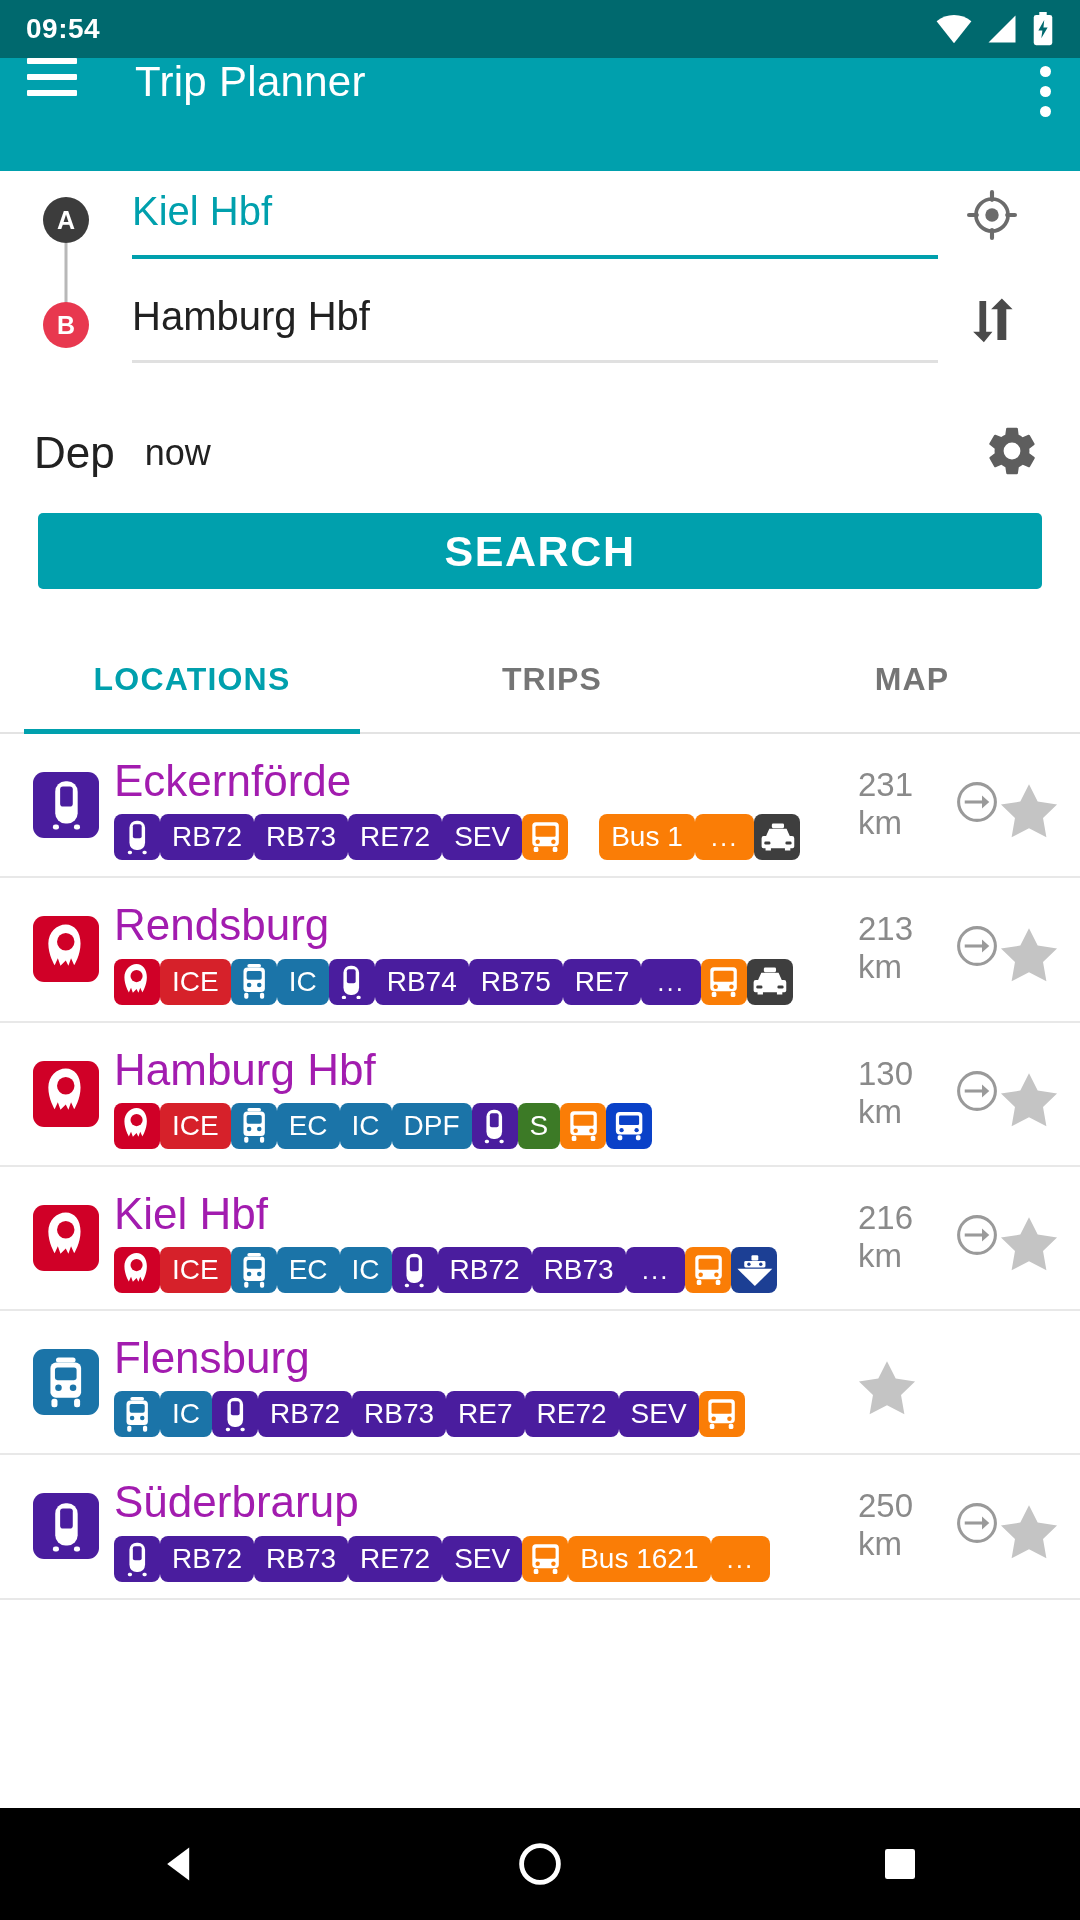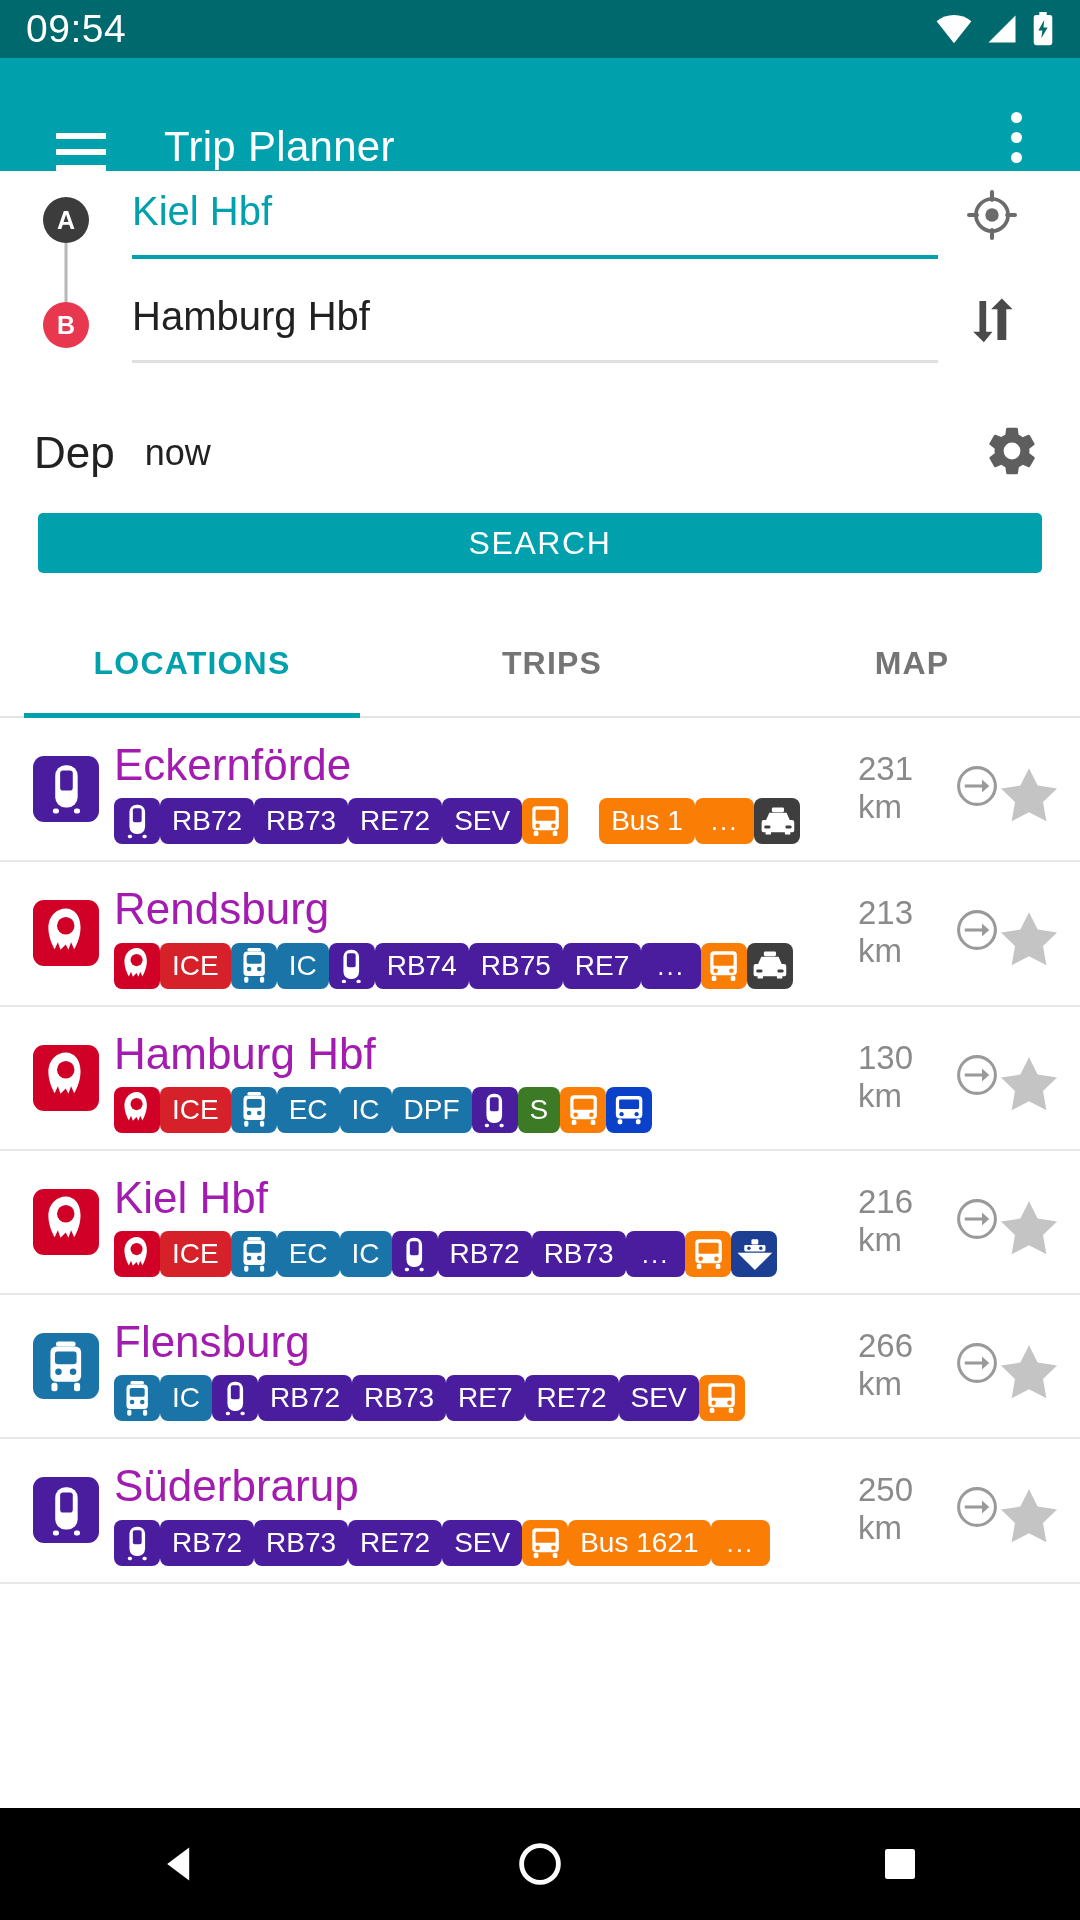--- a/index.html
+++ b/index.html
@@ -10,28 +10,28 @@
     overflow: hidden;
   }
   .screen { width: 1080px; height: 1920px; position: relative; display: flex; flex-direction: column; background: #fafafa; }
 
   
   .statusbar {
     height: 58px; background: #00696e; color: #ffffff;
     display: flex; align-items: center; justify-content: space-between;
     padding: 0 26px; flex: 0 0 auto;
   }
-  .status-clock { font-size: 39px; font-weight: 400; letter-spacing: .5px; }
+  .status-clock { font-size: 28px; font-weight: 700; letter-spacing: .5px; }
   .status-icons { display: flex; align-items: center; gap: 13px; }
   .status-icons svg { display: block; }
 
   
   .appbar {
     height: 113px; background: #00a0ad; color: #fff;
-    display: flex; align-items: flex-end; padding: 0 56px; flex: 0 0 auto;
+    display: flex; align-items: flex-start; padding: 0 27px; flex: 0 0 auto;
   }
   .hamburger { width: 50px; height: 38px; display: flex; flex-direction: column; justify-content: space-between; cursor: pointer; }
   .hamburger span { display: block; height: 6px; background: #fff; border-radius: 1px; }
   .appbar-title { font-size: 42px; font-weight: 400; margin-left: 58px; flex: 1 1 auto; letter-spacing: .3px; }
   .overflow { width: 14px; display: flex; flex-direction: column; gap: 9px; align-items: center; cursor: pointer; padding: 8px; }
   .overflow i { width: 11px; height: 11px; background: #fff; border-radius: 50%; display: block; }
 
   
   .searchcard { background: #ffffff; padding: 0 0 0 0; flex: 0 0 auto; }
   .fieldwrap { position: relative; padding: 0 34px; }
@@ -58,22 +58,22 @@
 
   
   .dep-row { display: flex; align-items: center; padding: 36px 34px 0 34px; }
   .dep-label { font-size: 44px; color: #212121; }
   .dep-value { font-size: 36px; color: #212121; margin-left: 30px; flex: 1 1 auto; }
   .gear { cursor: pointer; padding: 6px; }
 
   
   .searchbtn-wrap { padding: 24px 38px 34px 38px; }
   .searchbtn {
-    width: 100%; height: 60px; background: #00a0ad; border: none; border-radius: 5px;
-    color: #fff; font-size: 32px; font-weight: 400; letter-spacing: 1.6px;
+    width: 100%; height: 76px; background: #00a0ad; border: none; border-radius: 5px;
+    color: #fff; font-size: 43px; font-weight: 700; letter-spacing: 1.6px;
     font-family: "Liberation Sans", sans-serif; cursor: pointer;
     display: flex; align-items: center; justify-content: center;
   }
 
   
   .tabs { display: flex; background: #ffffff; border-bottom: 2px solid #e3e3e3; flex: 0 0 auto; }
   .tab {
     flex: 1 1 0; text-align: center; padding: 38px 0 34px 0;
     font-size: 32px; font-weight: 700; letter-spacing: 1.2px; color: #757575;
     cursor: pointer; position: relative; margin-left: 24px;
@@ -563,28 +563,20 @@
         <rect x="3.4" y="3.2" width="11.2" height="6.2" rx="0.8" fill="currentColor"></rect>
         <circle cx="4.6" cy="12.2" r="1.25" fill="currentColor"></circle>
         <circle cx="13.4" cy="12.2" r="1.25" fill="currentColor"></circle>
         <rect x="2.4" y="15" width="2.6" height="2.9" rx="0.9" fill="#ffffff"></rect>
         <rect x="13" y="15" width="2.6" height="2.9" rx="0.9" fill="#ffffff"></rect>
       </svg>
             </div>
           </div>
         </div>
         <div class="row-right">
-          <div class="dist-wrap">
-            <span class="dist">266 km</span>
-            <span><svg width="46" height="46" viewBox="0 0 24 24">
-    <circle cx="12" cy="12" r="9.6" fill="none" stroke="#9a9a9a" stroke-width="1.6"></circle>
-    <line x1="5.6" y1="12" x2="16.6" y2="12" stroke="#9a9a9a" stroke-width="1.6"></line>
-    <path d="M14.6 8.6 18.4 12l-3.8 3.4Z" fill="#9a9a9a"></path>
-  </svg></span>
-          </div>
           <span class="star"><svg width="58" height="56" viewBox="0 0 24 23">
     <path d="M12 0.8 15.6 8l8 1.2-5.8 5.6 1.4 8-7.2-3.8-7.2 3.8 1.4-8L0.4 9.2 8.4 8Z" fill="#c4c4c4"></path>
   </svg></span>
         </div>
       </div>
       <div class="row">
         <div class="row-icon">
           <div class="prod-icon" style="background: rgb(74, 29, 158); color: rgb(74, 29, 158);">
             <svg width="40.92" height="51.480000000000004" viewBox="0 0 16 22">
         <rect x="3.2" y="1" width="9.6" height="18" rx="4.4" fill="#ffffff"></rect>

